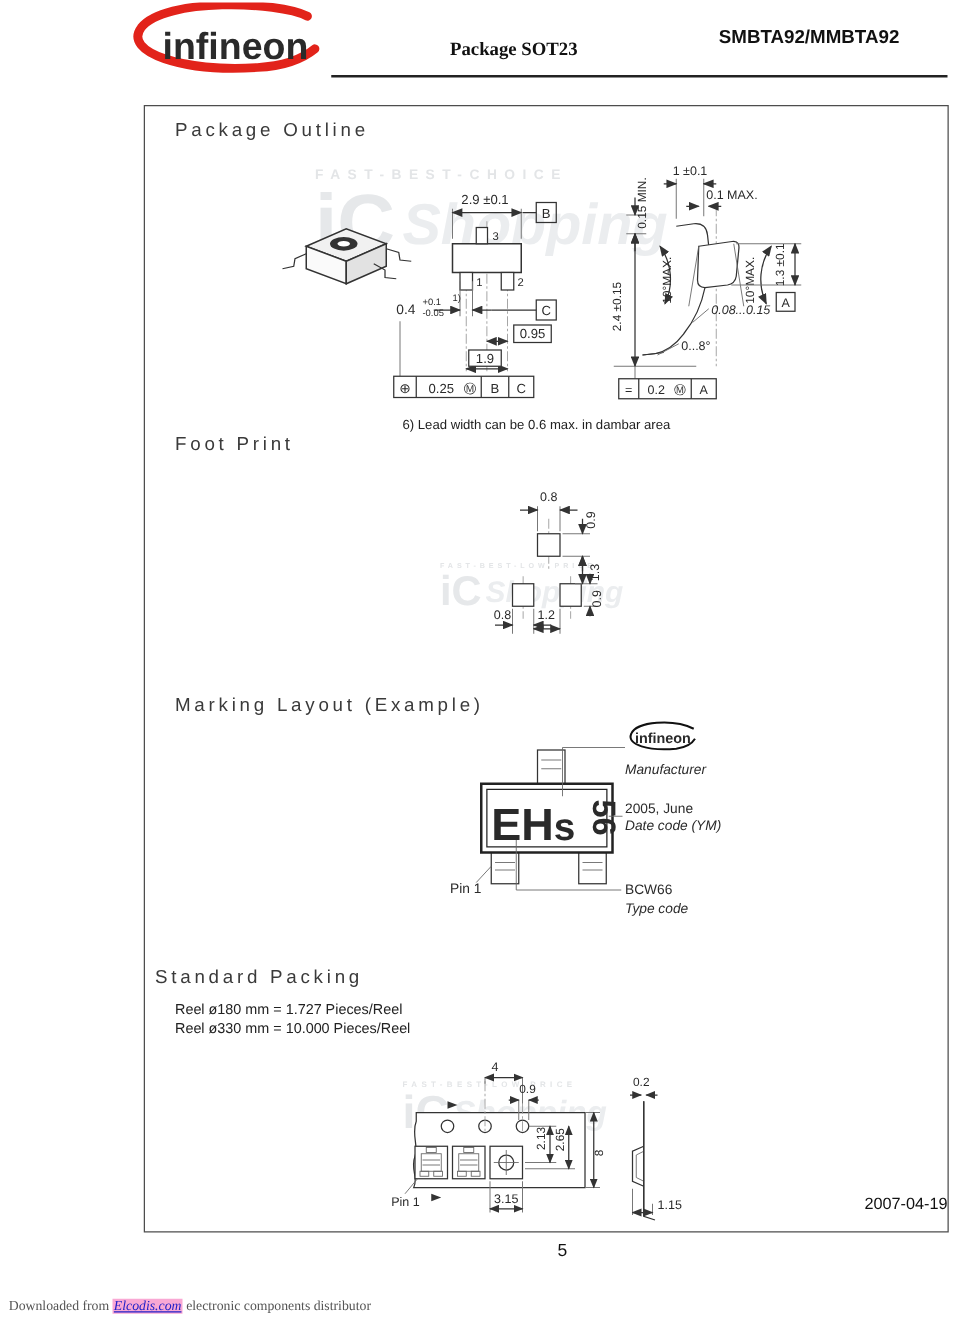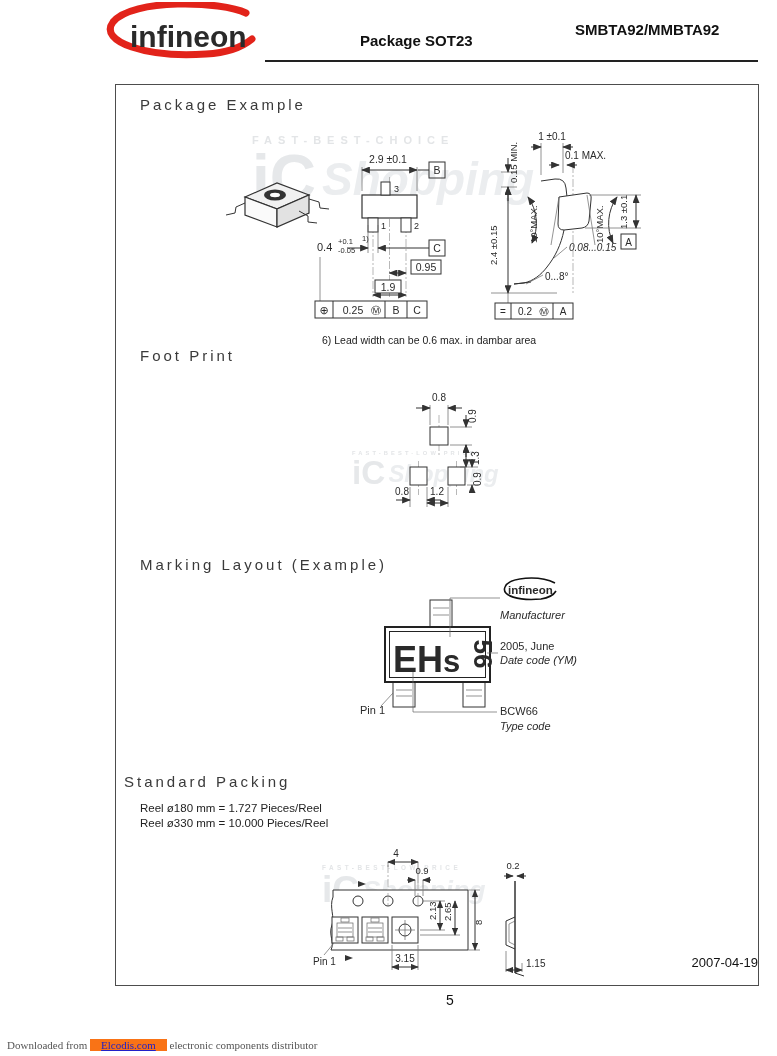--- a/index.html
+++ b/index.html
@@ -9,21 +9,21 @@
   .hdr-title{font-size:15px;font-weight:bold;color:#111;}
   .hdr-part{font-size:15px;font-weight:bold;color:#111;}
   .hdr-rule{background:#222;height:2px;}
   .frame{border:1.5px solid #4d4d4d;}
   .sec-h{font-size:15px;letter-spacing:3px;color:#3a3a3a;}
   .foot-note{font-size:10.5px;color:#222;}
   .reel{font-size:11.5px;color:#222;line-height:15px;}
   .pgnum{font-size:14px;text-align:center;color:#111;}
   .pgdate{font-size:13px;text-align:right;color:#111;}
   .dist{font-size:11px;font-family:"Liberation Serif",serif;color:#555;}
-  .dist a{color:#2121c8;text-decoration:underline;background:#f97316;padding:0 11px;}
+  .dist a{color:#2121c8;text-decoration:underline;background:#f9a8d4;padding:0 1px;font-style:italic;}
   .wm{pointer-events:none;}
   .wm .tag{font-size:11px;font-weight:bold;letter-spacing:6px;color:#e3e5e7;white-space:nowrap;}
   .wm .row{display:flex;align-items:flex-start;line-height:1;}
   .wm .ic{font-size:64px;font-weight:bold;color:#e6e8ea;}
   .wm .shp{font-size:46px;font-weight:bold;font-style:italic;color:#ebedef;margin:10px 0 0 6px;}
   svg{font-family:"Liberation Sans",sans-serif;}
   svg text{fill:#2a2a2a;}
   .dln{stroke:#333;stroke-width:1;fill:none;}
   .ext{stroke:#777;stroke-width:0.8;fill:none;}
   .cl{stroke:#999;stroke-width:0.7;stroke-dasharray:8 2 2 2;fill:none;}
@@ -55,27 +55,27 @@
     <div class="row">
       <span class="ic">iC</span>
       <span class="shp">Shopping</span>
     </div>
   </div>
 
   <svg class="abs" style="left:102px;top:2px;z-index:2;" width="160" height="60" viewBox="0 0 160 60">
     <path d="M144,11 C120,-1 30,-4 11,20 C-4,40 45,56 104,52 C124,51 139,46 150,37" stroke="#E2231A" stroke-width="7" fill="none" stroke-linecap="round"></path>
     <text x="28" y="45" font-size="30" font-weight="bold" fill="#0E5CA9">infineon</text>
   </svg>
-  <div class="abs hdr-title" style="left:360px;top:32px;z-index:2;">Package SOT23</div>
+  <div class="abs hdr-title" style="left:360px;top:32px;z-index:2;font-family:Liberation Serif, serif;">Package SOT23</div>
   <div class="abs hdr-part" style="left:575px;top:21px;z-index:2;">SMBTA92/MMBTA92</div>
   <div class="abs hdr-rule" style="left:265px;top:60px;width:493px;z-index:2;"></div>
 
   <div class="abs frame" style="left:115px;top:84px;width:642px;height:900px;z-index:1;"></div>
 
-  <div class="abs sec-h" style="left:140px;top:96px;z-index:2;">Package Example</div>
+  <div class="abs sec-h" style="left:140px;top:96px;z-index:2;">Package Outline</div>
   <div class="abs sec-h" style="left:140px;top:347px;z-index:2;">Foot Print</div>
   <div class="abs sec-h" style="left:140px;top:556px;z-index:2;">Marking Layout (Example)</div>
   <div class="abs sec-h" style="left:124px;top:773px;z-index:2;">Standard Packing</div>
 
   <div class="abs foot-note" style="left:322px;top:334px;z-index:2;">6) Lead width can be 0.6 max. in dambar area</div>
   <div class="abs reel" style="left:140px;top:801px;z-index:2;">Reel ø180 mm = 1.727 Pieces/Reel</div>
   <div class="abs reel" style="left:140px;top:816px;z-index:2;">Reel ø330 mm = 10.000 Pieces/Reel</div>
 
   <svg class="abs" style="left:225px;top:125px;z-index:2;" width="460" height="200" viewBox="0 0 460 200">
     <defs>

